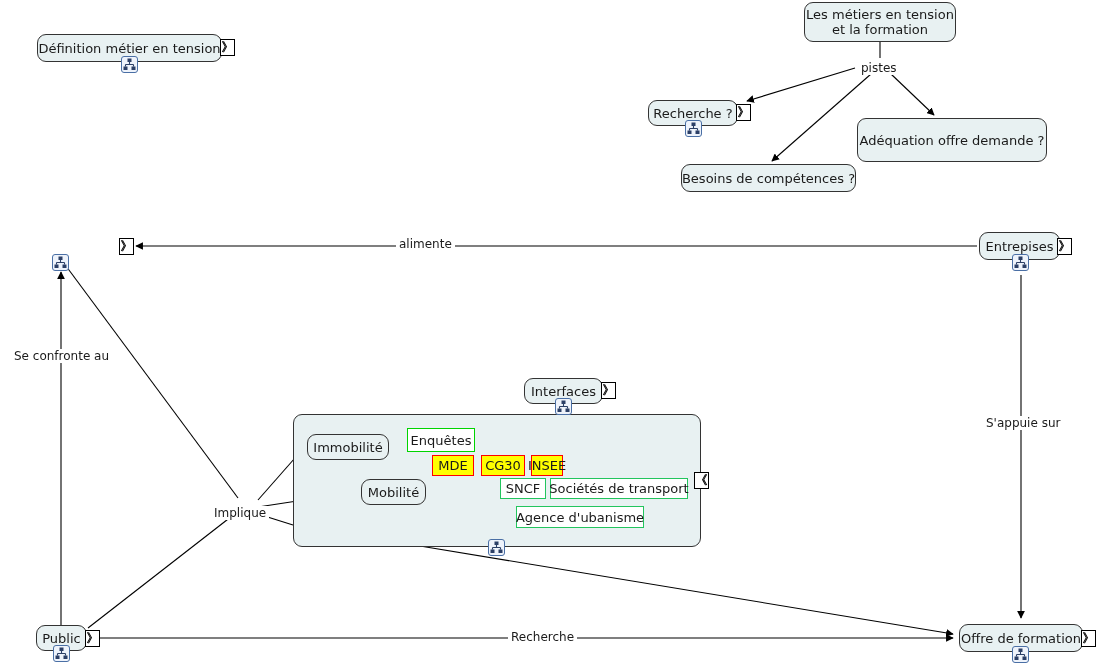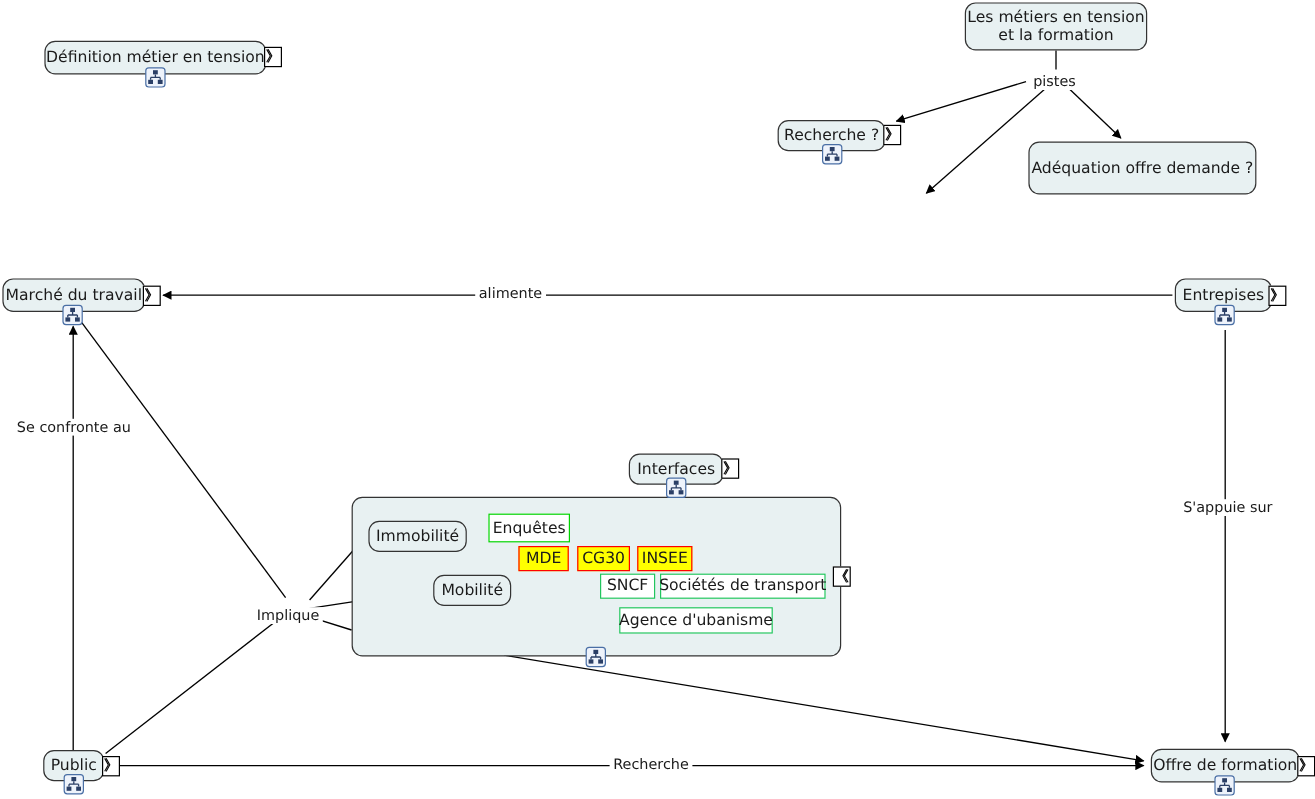--- a/index.html
+++ b/index.html
@@ -187,24 +187,24 @@
       <rect x="1.5" y="9.5" width="4" height="3.5" fill="#2b3f66"></rect>
       <rect x="9.5" y="9.5" width="4" height="3.5" fill="#2b3f66"></rect>
       <path d="M7.5 5 L7.5 7.5 M3.5 7.5 L11.5 7.5 M3.5 7.5 L3.5 9.5 M11.5 7.5 L11.5 9.5" stroke="#2b3f66" stroke-width="1.1" fill="none"></path>
     </svg>
   </div>
 
   <div class="node" style="left:857px; top:118px; width:190px; height:44px;">
     <span>Adéquation offre demande ?</span>
   </div>
 
-
-  <div class="node" style="left:2px; top:232px; width:119px; height:28px;">
-    <span>Marché du travail</span>
-  </div>
+  <div class="node" style="left:681px; top:164px; width:175px; height:28px;">
+    <span>Besoins de compétences ?</span>
+  </div>
+
   <div class="chev" style="left:119px; top:238px;">》</div>
   <div class="treeicon" style="left:52px; top:254px;">
     <svg width="15" height="15" viewBox="0 0 15 15">
       <rect x="5.5" y="1.5" width="4" height="3.5" fill="#2b3f66"></rect>
       <rect x="1.5" y="9.5" width="4" height="3.5" fill="#2b3f66"></rect>
       <rect x="9.5" y="9.5" width="4" height="3.5" fill="#2b3f66"></rect>
       <path d="M7.5 5 L7.5 7.5 M3.5 7.5 L11.5 7.5 M3.5 7.5 L3.5 9.5 M11.5 7.5 L11.5 9.5" stroke="#2b3f66" stroke-width="1.1" fill="none"></path>
     </svg>
   </div>
 
@@ -255,21 +255,21 @@
 
   <div class="tag green" style="left:407px; top:428px; width:68px; height:24px;">
     <span>Enquêtes</span>
   </div>
   <div class="tag yellow" style="left:432px; top:455px; width:42px; height:21px;">
     <span>MDE</span>
   </div>
   <div class="tag yellow" style="left:481px; top:455px; width:44px; height:21px;">
     <span>CG30</span>
   </div>
-  <div class="tag yellow" style="left:531px; top:455px; width:46px; height:21px;">
+  <div class="tag yellow" style="left:531px; top:455px; width:32px; height:21px;">
     <span>INSEE</span>
   </div>
   <div class="tag" style="left:500px; top:478px; width:46px; height:21px;">
     <span>SNCF</span>
   </div>
   <div class="tag" style="left:550px; top:478px; width:138px; height:21px;">
     <span>Sociétés de transport</span>
   </div>
   <div class="tag" style="left:516px; top:506px; width:128px; height:22px;">
     <span>Agence d'ubanisme</span>

